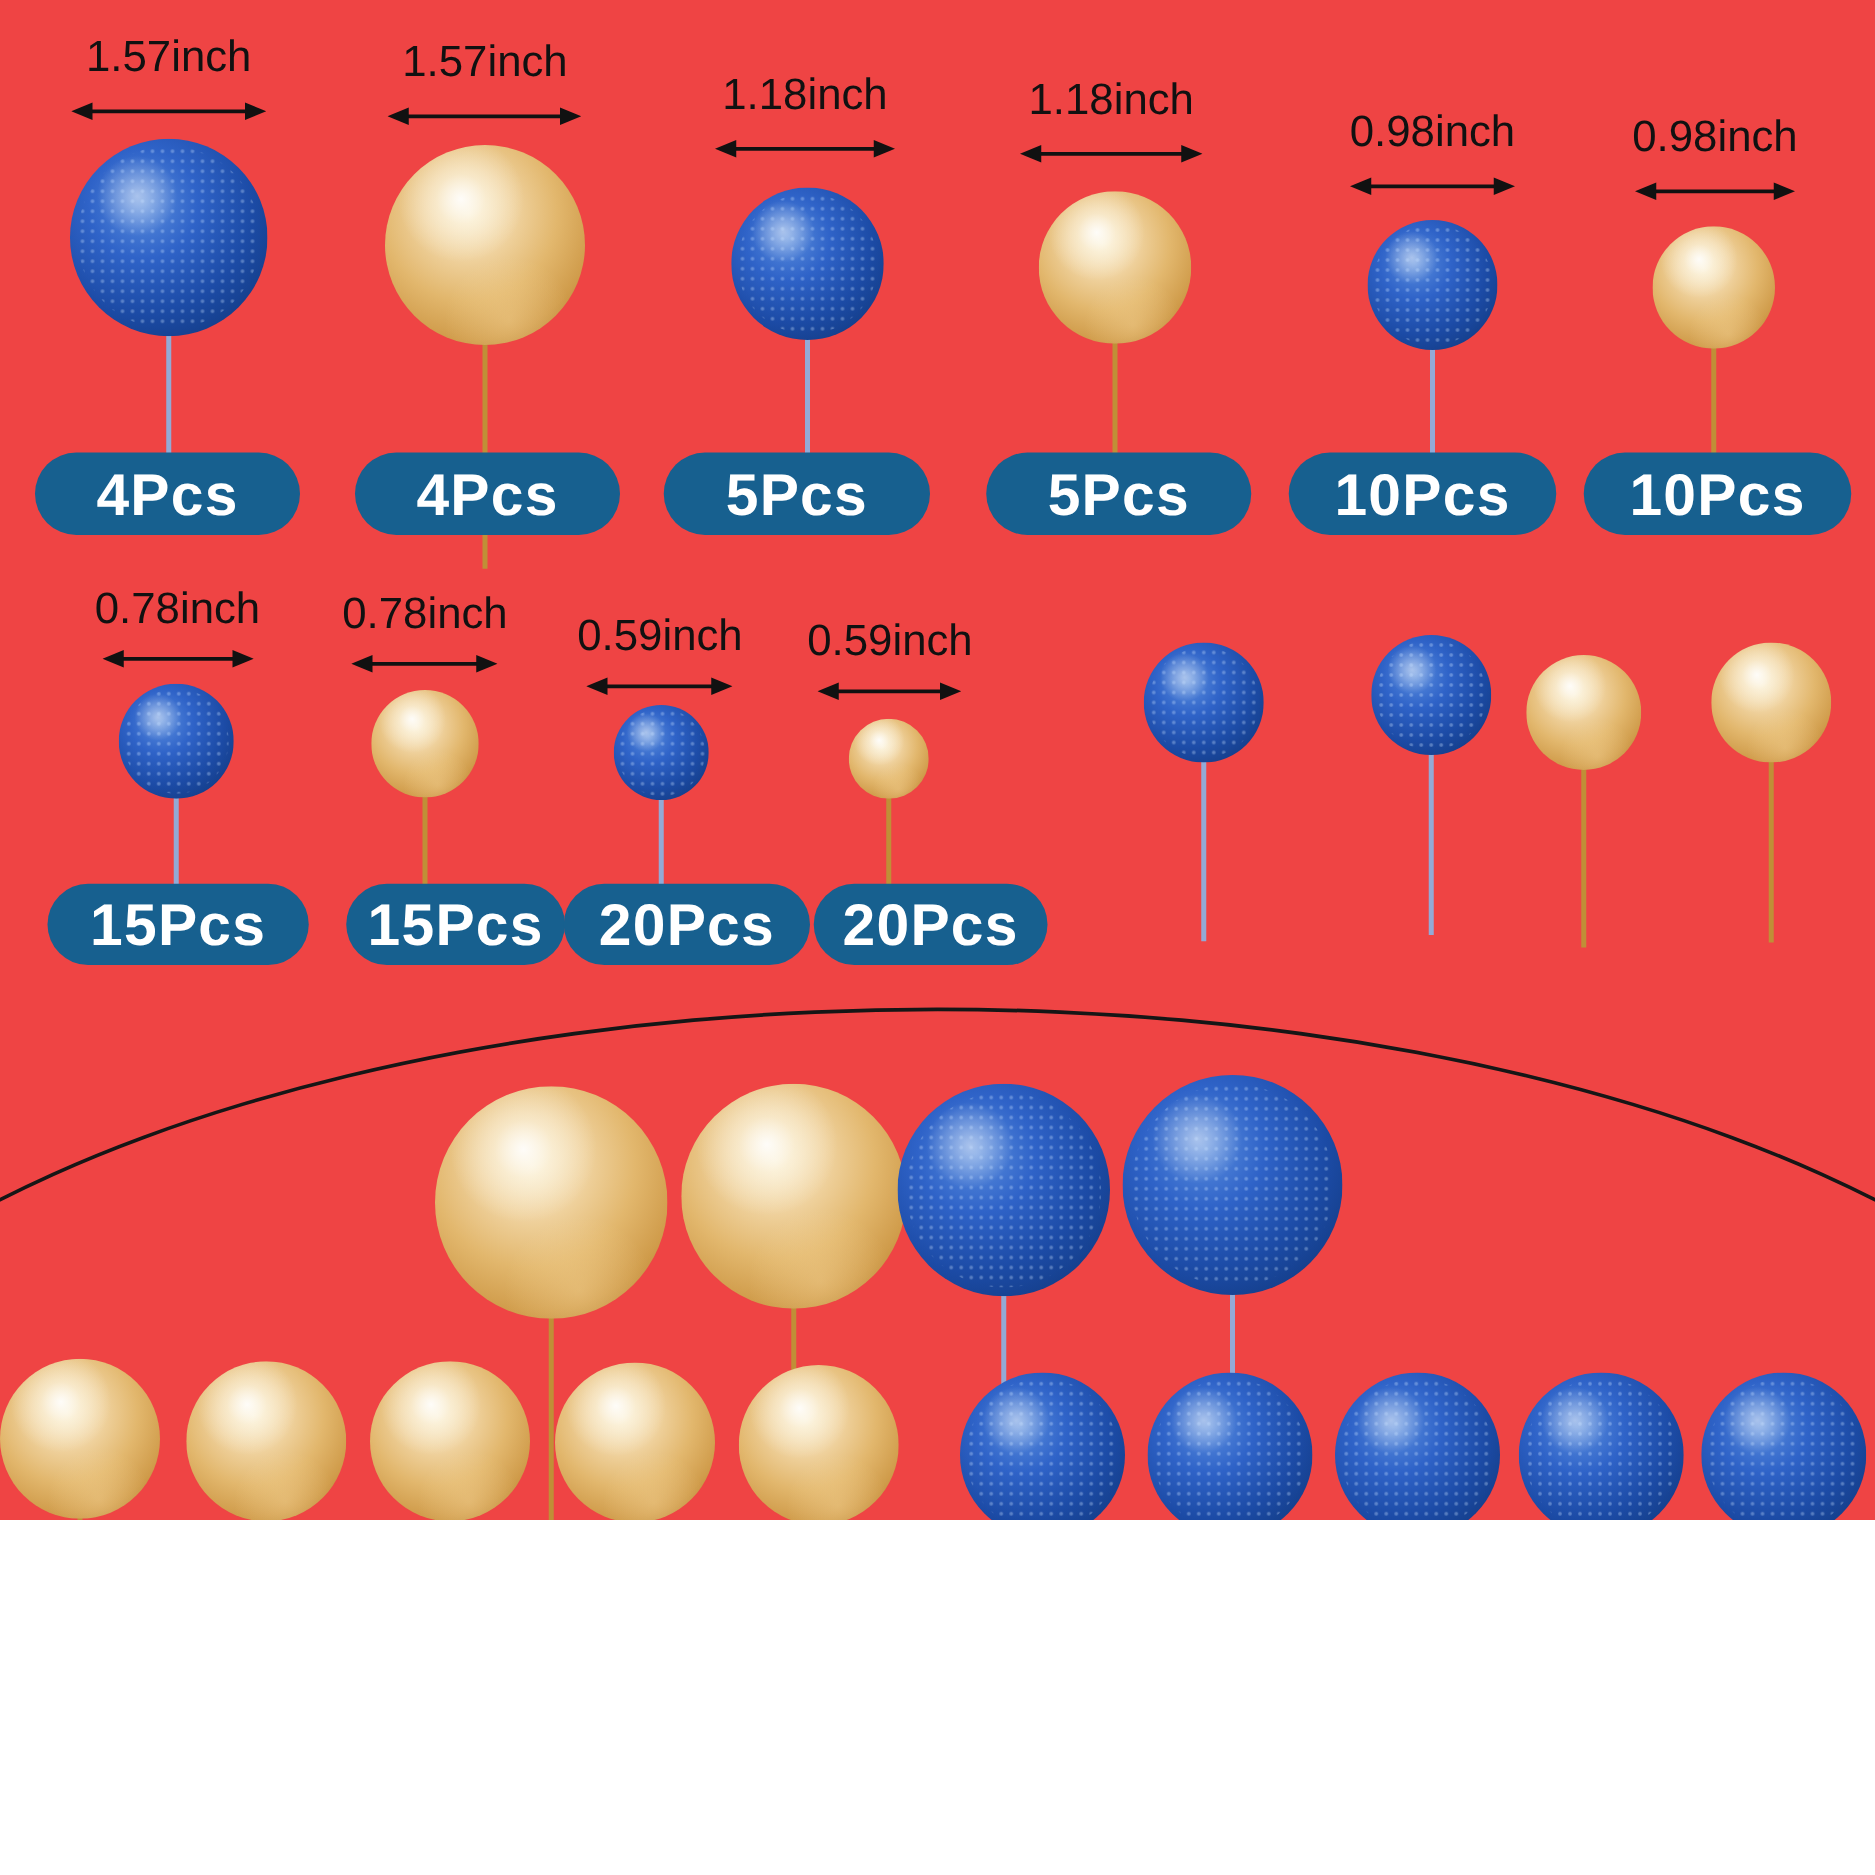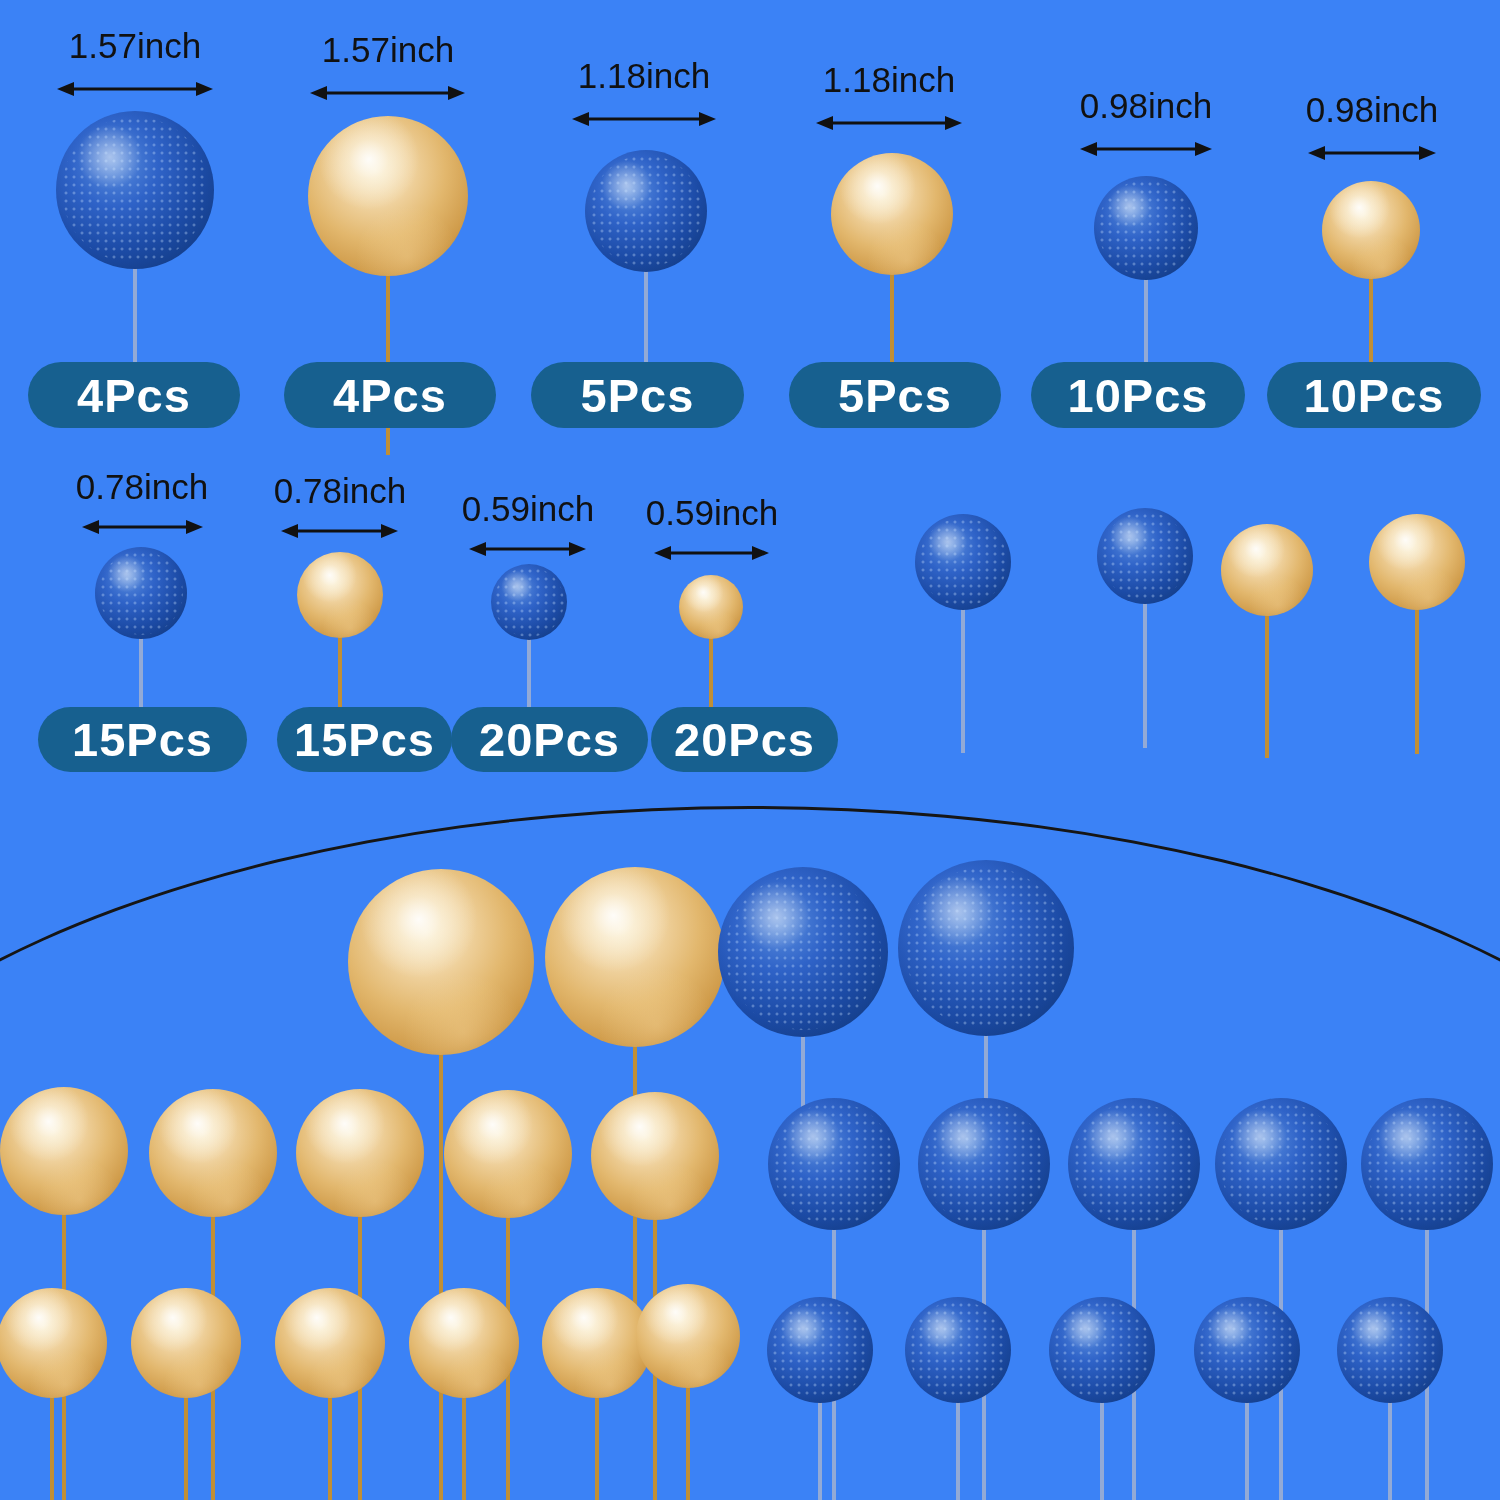--- a/index.html
+++ b/index.html
@@ -4,22 +4,22 @@
 <style>
   * { margin:0; padding:0; box-sizing:border-box; }
   html, body { width:1500px; height:1500px; }
   body {
     font-family: "Liberation Sans", sans-serif;
     background:#ffffff;
     overflow:hidden;
   }
   #stage {
     position:relative;
-    width:1500px; height:1500px;
-    background:#3b82f6;
+    width:1500px; height:1216px;
+    background:#ef4444;
     overflow:hidden;
   }
   .magnify-ellipse {
     position:absolute;
     left:-252px; top:806px;
     width:2004px; height:904px;
     border:3px solid #161616;
     border-radius:50%;
     z-index:1;
   }

